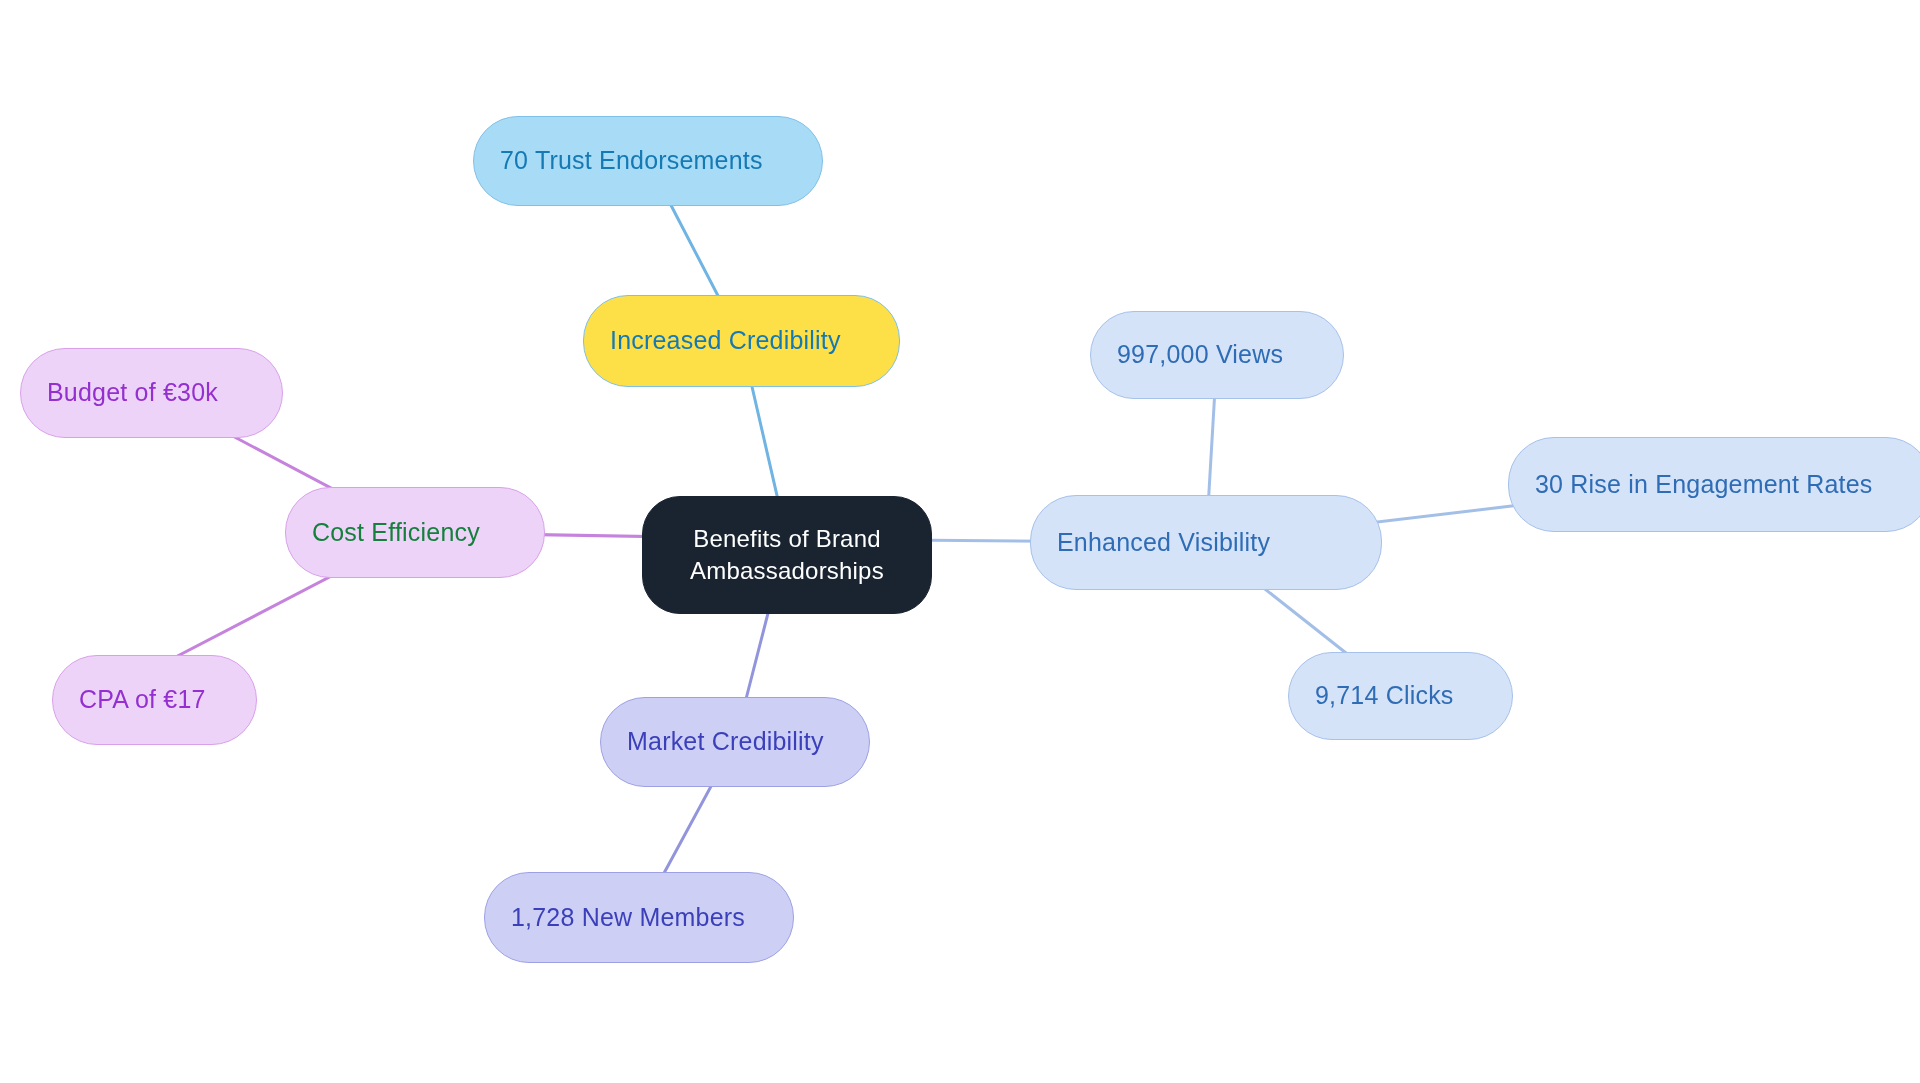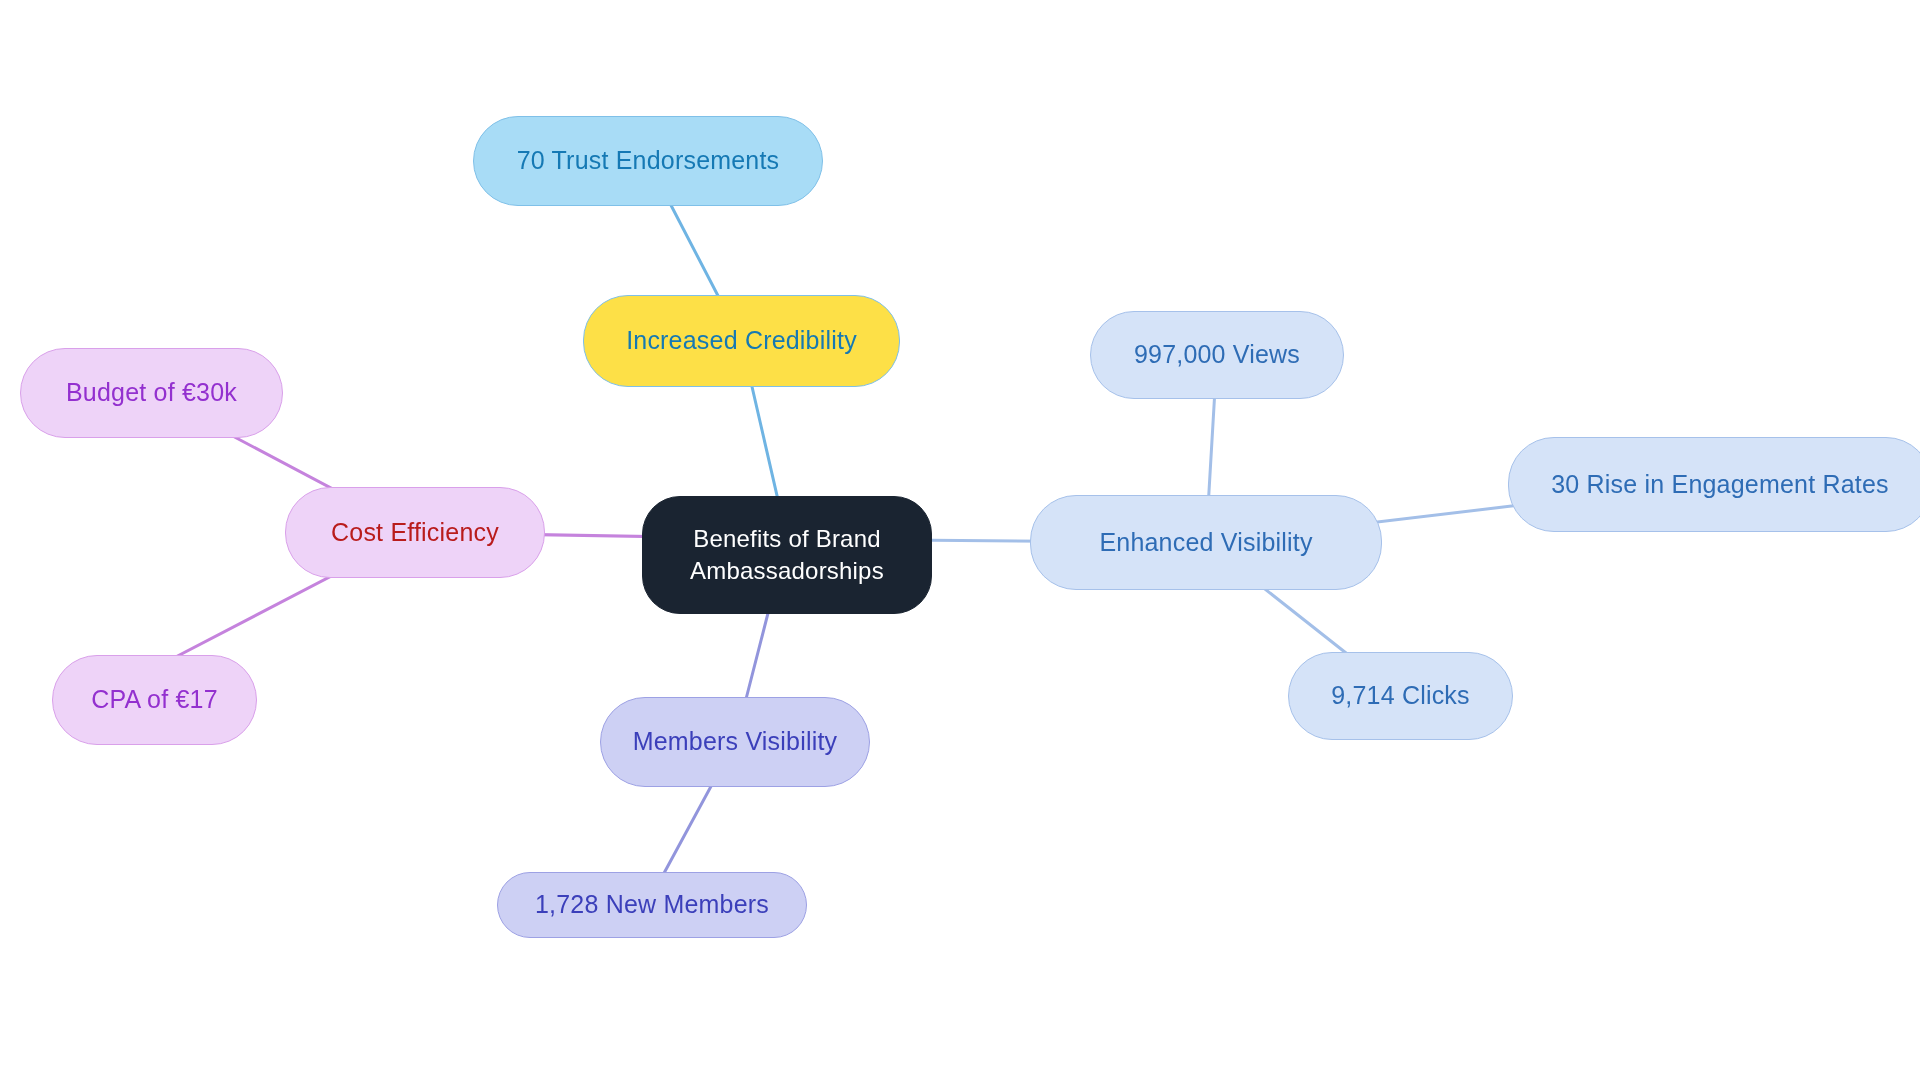--- a/index.html
+++ b/index.html
@@ -21,21 +21,21 @@
     top: 0;
     width: 1920px;
     height: 1083px;
     pointer-events: none;
   }
   .node {
     position: absolute;
     box-sizing: border-box;
     display: flex;
     align-items: center;
-    justify-content: center;
+    justify-content: flex-start;
     text-align: center;
     border-style: solid;
     border-width: 1.5px;
     line-height: 1.35;
     letter-spacing: 0.2px;
     cursor: default;
     user-select: none;
   }
   .node span {
     display: block;
@@ -73,28 +73,28 @@
     </div>
     <div class="node" style="left: 1090px; top: 311px; width: 254px; height: 88px; background: rgb(213, 227, 248); border-color: rgb(166, 193, 234); border-radius: 44px; color: rgb(46, 108, 181); font-size: 25px;">
       <span>997,000 Views</span>
     </div>
     <div class="node" style="left: 1508px; top: 437px; width: 424px; height: 95px; background: rgb(213, 227, 248); border-color: rgb(166, 193, 234); border-radius: 46px; color: rgb(46, 108, 181); font-size: 25px;">
       <span>30 Rise in Engagement Rates</span>
     </div>
     <div class="node" style="left: 1288px; top: 652px; width: 225px; height: 88px; background: rgb(213, 227, 248); border-color: rgb(166, 193, 234); border-radius: 44px; color: rgb(46, 108, 181); font-size: 25px;">
       <span>9,714 Clicks</span>
     </div>
-    <div class="node" style="left: 285px; top: 487px; width: 260px; height: 91px; background: rgb(238, 211, 248); border-color: rgb(217, 160, 234); border-radius: 45px; color: #b91c1c; font-size: 25px;">
+    <div class="node" style="left: 285px; top: 487px; width: 260px; height: 91px; background: rgb(238, 211, 248); border-color: rgb(217, 160, 234); border-radius: 45px; color: #15803d; font-size: 25px;">
       <span>Cost Efficiency</span>
     </div>
     <div class="node" style="left: 20px; top: 348px; width: 263px; height: 90px; background: rgb(238, 211, 248); border-color: rgb(217, 160, 234); border-radius: 45px; color: rgb(147, 48, 207); font-size: 25px;">
       <span>Budget of €30k</span>
     </div>
     <div class="node" style="left: 52px; top: 623px; width: 205px; height: 90px; background: rgb(238, 211, 248); border-color: rgb(217, 160, 234); border-radius: 45px; color: rgb(147, 48, 207); font-size: 25px; margin-top: 32px;">
       <span>CPA of €17</span>
     </div>
     <div class="node" style="left: 600px; top: 697px; width: 270px; height: 90px; background: rgb(205, 208, 244); border-color: rgb(157, 161, 228); border-radius: 45px; color: rgb(59, 63, 186); font-size: 25px;">
-      <span>Members Visibility</span>
+      <span>Market Credibility</span>
     </div>
-    <div class="node" style="left: 497px; top: 872px; width: 310px; height: 66px; background: rgb(205, 208, 244); border-color: rgb(157, 161, 228); border-radius: 45px; color: rgb(59, 63, 186); font-size: 25px;">
+    <div class="node" style="left: 484px; top: 872px; width: 310px; height: 91px; background: rgb(205, 208, 244); border-color: rgb(157, 161, 228); border-radius: 45px; color: rgb(59, 63, 186); font-size: 25px;">
       <span>1,728 New Members</span>
     </div>
   </div>
 
 </body></html>

